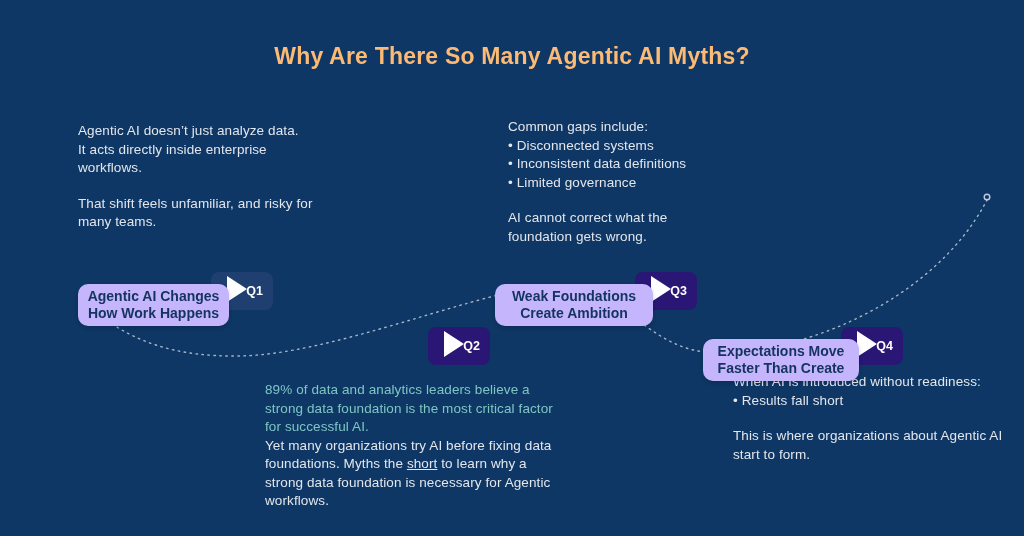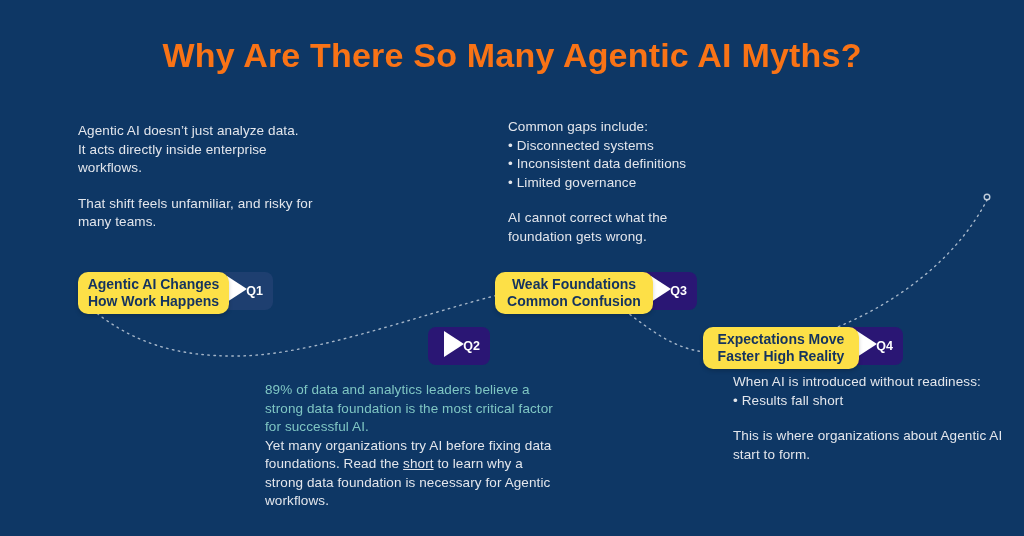--- a/index.html
+++ b/index.html
@@ -7,24 +7,24 @@
     font-family: "Liberation Sans", "DejaVu Sans", sans-serif;
     background:#0e3765;
   }
   .canvas {
     position:relative;
     width:1024px; height:536px;
     background:#0e3765;
     overflow:hidden;
   }
   .page-title {
-    position:absolute; top:36px; left:0; width:1024px;
+    position:absolute; top:43px; left:0; width:1024px;
     text-align:center;
-    color:#f97316;
-    font-size:34px; font-weight:800;
+    color:#fdba74;
+    font-size:23px; font-weight:800;
     letter-spacing:0.2px;
   }
   .txt {
     position:absolute;
     color:#e3e6ec;
     font-size:13.5px; line-height:18.5px;
     letter-spacing:0.1px;
   }
   .txt .para-gap { height:17px; }
   .bullet::before { content:"• "; }
@@ -44,23 +44,23 @@
     position:absolute; right:0; top:4px;
     width:62px; height:38px;
     border-radius:8px;
     display:flex; align-items:center; justify-content:flex-end;
     padding-right:10px; box-sizing:border-box;
     color:#ffffff; font-size:12.5px; font-weight:700;
   }
   .badge-navy   { background:#1e3f70; }
   .badge-purple { background:#2a1674; }
   .chip .whitebox {
-    position:absolute; left:0; top:4px;
+    position:absolute; left:0; top:16px;
     width:calc(100% - 44px); height:42px;
-    background:#fde047; border-radius:10px;
+    background:#c4b5fd; border-radius:10px;
     display:flex; flex-direction:column;
     align-items:center; justify-content:center;
     text-align:center;
     color:#14335f; font-size:14px; font-weight:700; line-height:17px;
     box-shadow:0 2px 4px rgba(0,0,0,0.18);
   }
   .chip .arrow {
     position:absolute; top:8px;
     left:calc(100% - 46px);
     width:20px; height:26px;
@@ -112,36 +112,36 @@
   <div class="chip chip-q2">
     <div class="badge badge-purple">Q2</div>
     <div class="arrow"></div>
   </div>
 
   <div class="chip chip-q3">
     <div class="badge badge-purple">Q3</div>
     <div class="arrow"></div>
     <div class="whitebox">
       <span>Weak Foundations</span>
-      <span>Common Confusion</span>
+      <span>Create Ambition</span>
     </div>
   </div>
 
   <div class="chip chip-q4">
     <div class="badge badge-purple">Q4</div>
     <div class="arrow"></div>
     <div class="whitebox">
       <span>Expectations Move</span>
-      <span>Faster High Reality</span>
+      <span>Faster Than Create</span>
     </div>
   </div>
 
   <div class="txt bm-block">
     <div class="highlight">89% of data and analytics leaders believe a strong data foundation is the most critical factor for successful AI.</div>
-    <div><span>Yet many organizations try AI before fixing data foundations. Read the </span><span class="blog-link">short</span><span> to learn why a strong data foundation is necessary for Agentic workflows.</span></div>
+    <div><span>Yet many organizations try AI before fixing data foundations. Myths the </span><span class="blog-link">short</span><span> to learn why a strong data foundation is necessary for Agentic workflows.</span></div>
   </div>
 
   <div class="txt br-block">
     <div>When AI is introduced without readiness:</div>
     <div class="bullet">Results fall short</div>
     <div class="para-gap"></div>
     <div>This is where organizations about Agentic AI start to form.</div>
   </div>
 
 </div>

